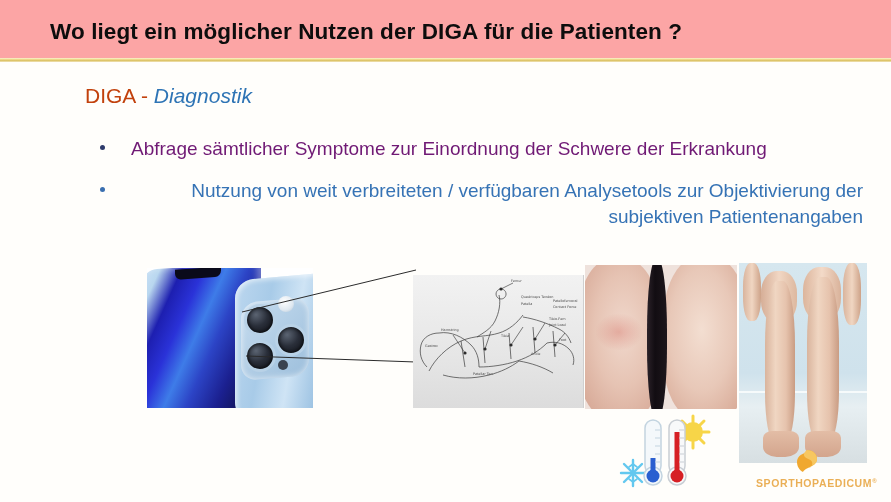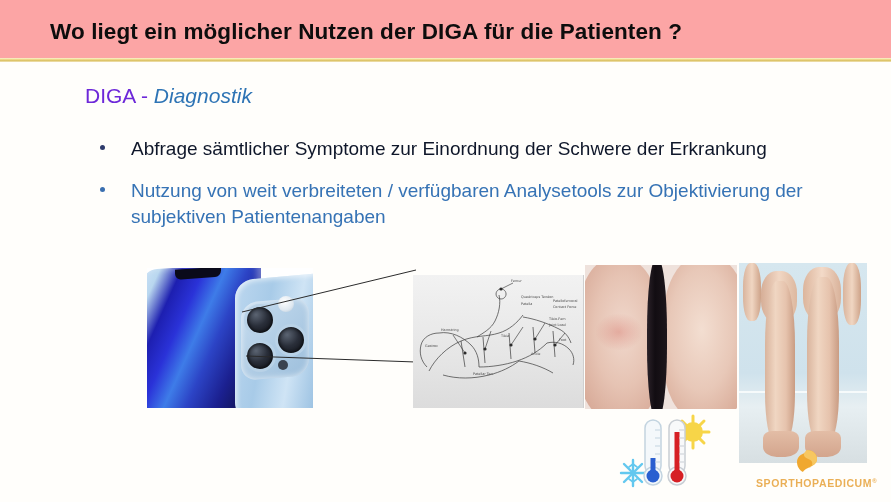--- a/index.html
+++ b/index.html
@@ -50,21 +50,21 @@
 
   
   .subtitle {
     position: absolute;
     left: 85px;
     top: 84px;
     font-size: 21px;
     white-space: nowrap;
   }
   .subtitle .dark {
-    color: #6d28d9;
+    color: #c2410c;
   }
   .subtitle .accent {
     color: #2e74b5;
     font-style: italic;
   }
 
   
   .bullets {
     position: absolute;
     left: 93px;
@@ -86,25 +86,26 @@
     border-radius: 50%;
     background: #2e3b6b;
   }
   .bullet-row.secondary .bullet-marker {
     background: #3a6fb0;
   }
   .bullet-text {
     display: block;
     font-size: 19px;
     line-height: 26px;
-    color: #0f172a;
+    color: #701a75;
     font-weight: normal;
   }
   .bullet-row.secondary .bullet-text {
     color: #3673b5;
+    text-align: right;
   }
 
   
   .image-strip {
     position: absolute;
     left: 0;
     top: 258px;
     width: 891px;
     height: 244px;
   }

